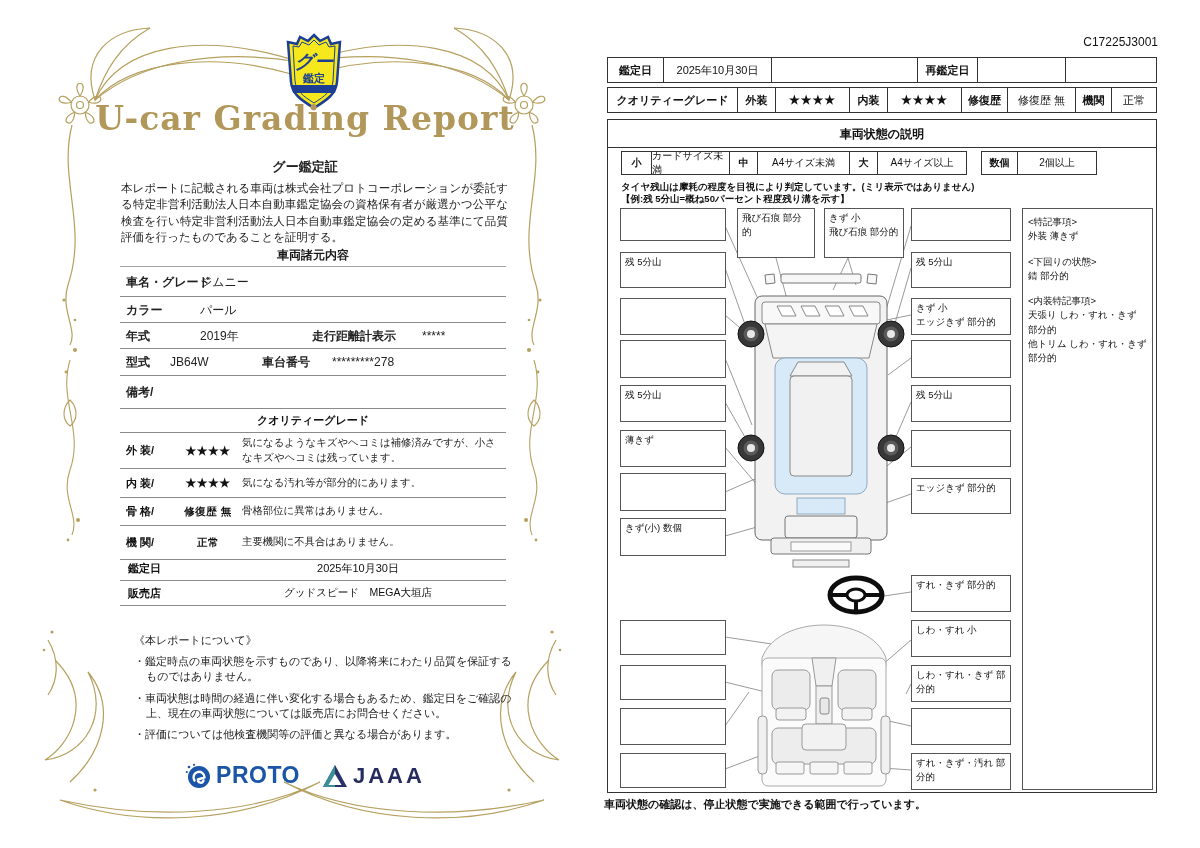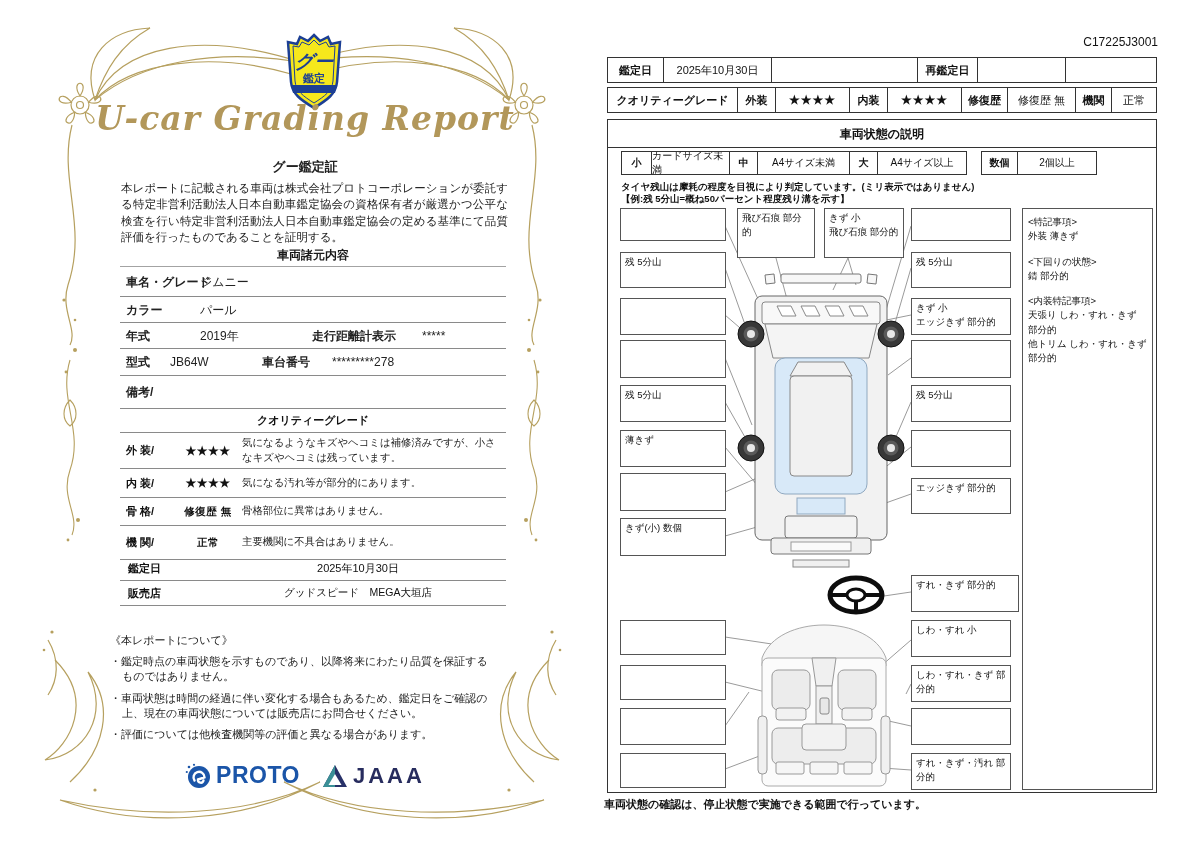--- a/index.html
+++ b/index.html
@@ -3,21 +3,21 @@
 <meta charset="utf-8">
 <style>
   * { box-sizing: border-box; margin: 0; padding: 0; }
   html,body { background:#ffffff; }
   body { font-family: "Liberation Sans", sans-serif; color:#111; }
   #root { position:relative; width:1200px; height:848px; background:#fff; overflow:hidden; }
   .abs { position:absolute; }
 
   
   .lp-title { position:absolute; left:55px; top:99px; width:500px; text-align:center;
-    font-family:"DejaVu Serif", serif; font-style:italic; font-weight:700;
+    font-family:"DejaVu Serif", serif; font-weight:700;
     font-size:33px; color:#b2975a; letter-spacing:1px; }
   .lp-cert { position:absolute; left:55px; top:158px; width:500px; text-align:center;
     font-size:13px; font-weight:700; color:#222; }
   .lp-intro { position:absolute; left:121px; top:180px; width:387px;
     font-family:"DejaVu Serif", serif; font-size:11.5px; line-height:1.42; text-align:justify; color:#1c1c1c; }
   .sec-title { position:absolute; width:386px; text-align:center; font-size:12px; font-weight:700; color:#1a1a1a; }
 
   .spec { position:absolute; left:120px; top:266px; width:386px; border-top:1px solid #a3a3a3; font-size:12px; }
   .srow { position:relative; border-bottom:1px solid #8a8a8a; }
   .sl { position:absolute; font-weight:700; color:#222; }
@@ -29,21 +29,21 @@
   .gl { width:54px; font-weight:700; padding-left:6px; flex:none; }
   .gv { width:68px; text-align:center; font-weight:700; flex:none; font-size:12px; letter-spacing:.5px; }
   .gv.small { font-size:10.5px; }
   .gd { flex:1; font-size:10.4px; line-height:1.35; padding-right:2px; color:#222; }
 
   .itable { position:absolute; left:120px; top:557px; width:386px; font-size:11px; }
   .irow { display:flex; align-items:center; border-bottom:1px solid #8a8a8a; }
   .il { width:90px; font-weight:700; padding-left:8px; flex:none; }
   .iv { flex:1; text-align:center; }
 
-  .about { position:absolute; left:110px; top:633px; width:386px;
+  .about { position:absolute; left:134px; top:633px; width:386px;
     font-family:"DejaVu Serif", serif; font-size:11px; line-height:1.38; color:#1a1a1a; }
   .ab-item { padding-left:12px; text-indent:-12px; margin-top:6px; }
 
   .logos { position:absolute; left:150px; top:762px; width:310px; display:flex; align-items:center; justify-content:center; gap:22px; }
   .logo { display:flex; align-items:center; gap:5px; }
   .proto-text { font-size:23px; font-weight:800; color:#1b55a8; letter-spacing:.5px; }
   .jaaa-text { font-size:22px; font-weight:800; color:#272c5e; letter-spacing:3px; }
 
   
   .rp-title { position:absolute; left:600px; top:33px; width:560px; text-align:center; font-size:13px; font-weight:700;margin-top:28px; }
@@ -378,21 +378,21 @@
     <div class="box" style="left:911px;top:340px;width:100px;height:38px"></div>
     <div class="box" style="left:911px;top:385px;width:100px;height:37px">残 5分山</div>
     <div class="box" style="left:911px;top:430px;width:100px;height:37px"></div>
     <div class="box" style="left:911px;top:478px;width:100px;height:36px">エッジきず 部分的</div>
 
     <div class="box" style="left:620px;top:620px;width:106px;height:35px"></div>
     <div class="box" style="left:620px;top:665px;width:106px;height:35px"></div>
     <div class="box" style="left:620px;top:708px;width:106px;height:37px"></div>
     <div class="box" style="left:620px;top:753px;width:106px;height:35px"></div>
 
-    <div class="box" style="left:911px;top:575px;width:108px;height:37px">すれ・きず 部分的</div>
+    <div class="box" style="left:911px;top:575px;width:100px;height:37px">すれ・きず 部分的</div>
     <div class="box" style="left:911px;top:620px;width:100px;height:37px">しわ・すれ 小</div>
     <div class="box" style="left:911px;top:665px;width:100px;height:37px">しわ・すれ・きず 部分的</div>
     <div class="box" style="left:911px;top:708px;width:100px;height:37px"></div>
     <div class="box" style="left:911px;top:753px;width:100px;height:37px">すれ・きず・汚れ 部分的</div>
 
     <div class="notes-col">
       <div class="note-group">
         <div>&lt;特記事項&gt;</div>
         <div class="note-body">外装 薄きず</div>
       </div>

